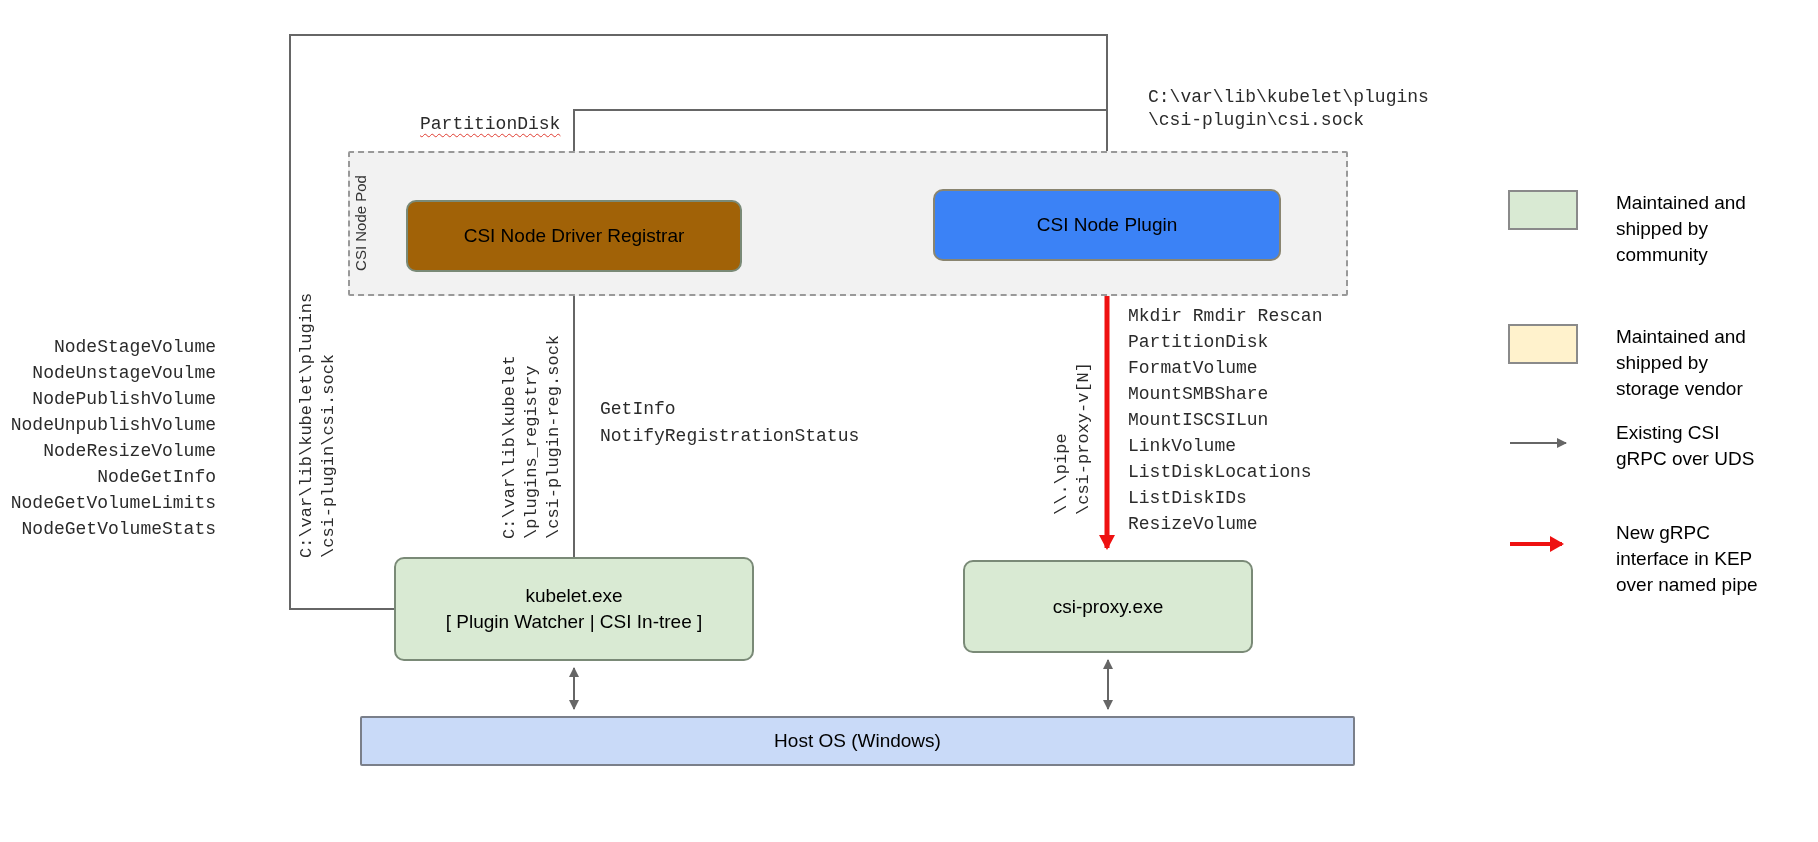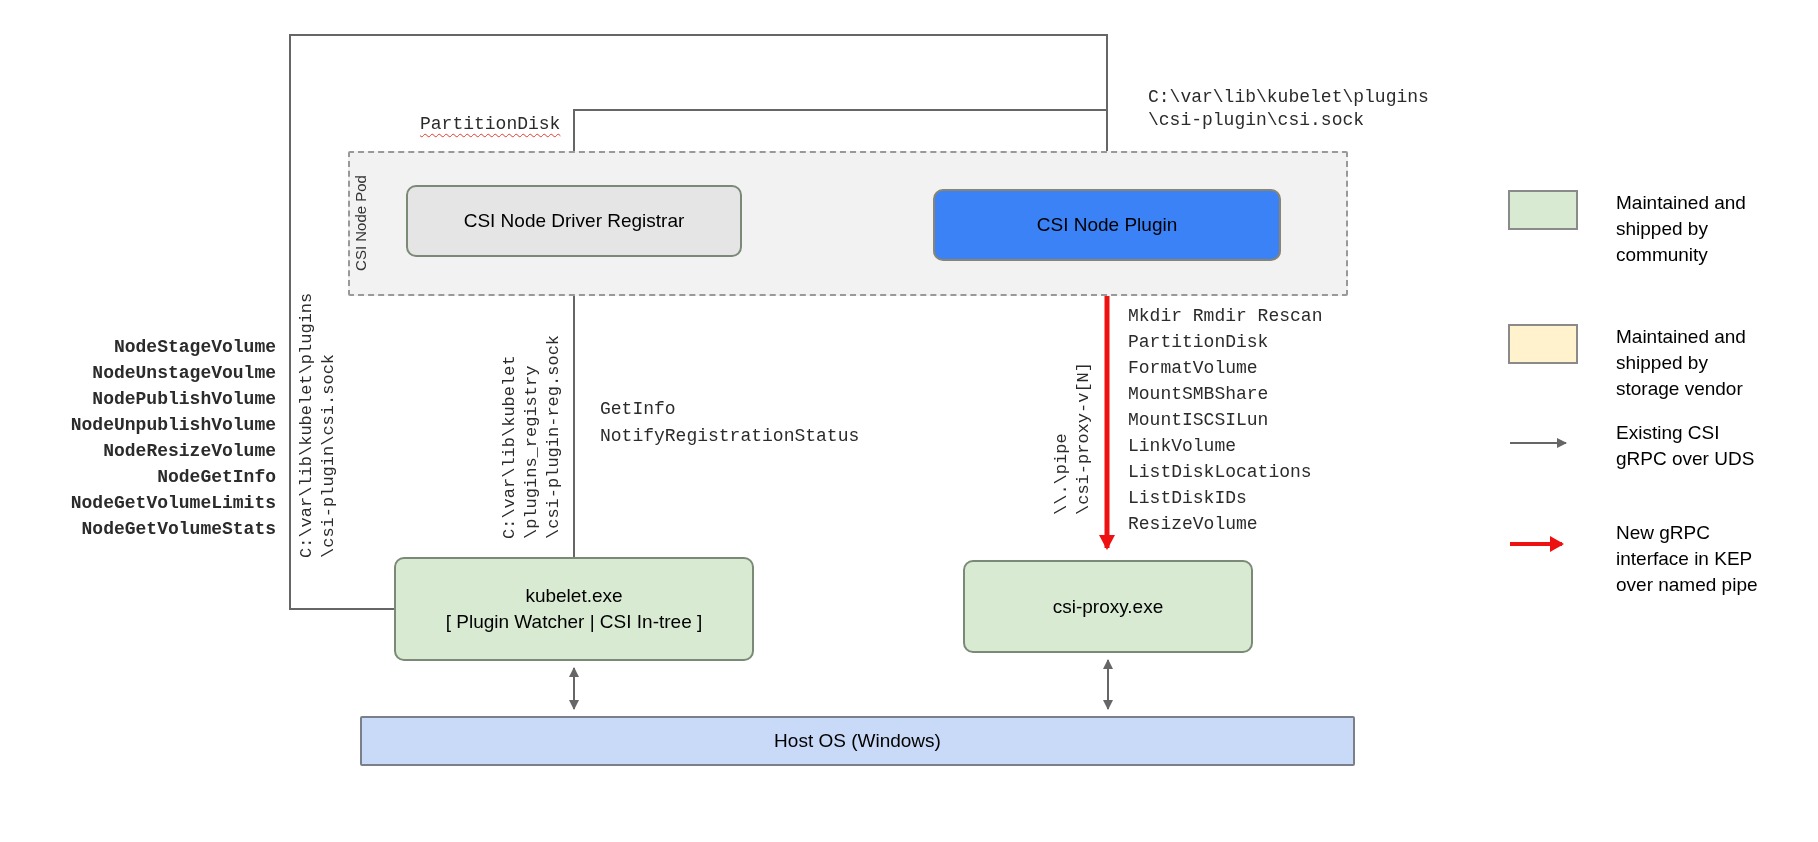--- a/index.html
+++ b/index.html
@@ -11,29 +11,29 @@
   .pod-box {
     position: absolute; left: 348px; top: 151px; width: 1000px; height: 145px;
     background: #f2f2f2; border: 2px dashed #999999; border-radius: 2px;
   }
 
   .node {
     position: absolute; display: flex; align-items: center; justify-content: center;
     text-align: center; font-size: 19px; color: #000; border-radius: 10px;
     white-space: pre-line; line-height: 26px;
   }
-  .node-registrar { left: 406px; top: 185px; width: 336px; height: 72px; background: #e5e5e5; border: 2px solid #7a8a77; }
+  .node-registrar { left: 406px; top: 200px; width: 336px; height: 72px; background: #a16207; border: 2px solid #7a8a77; }
   .node-plugin    { left: 933px; top: 189px; width: 348px; height: 72px; background: #3b82f6; border: 2px solid #8a8570; }
   .node-kubelet   { left: 394px; top: 557px; width: 360px; height: 104px; background: #d9ead3; border: 2px solid #7a8a77; }
   .node-proxy     { left: 963px; top: 560px; width: 290px; height: 93px;  background: #d9ead3; border: 2px solid #7a8a77; }
   .node-host      { left: 360px; top: 716px; width: 995px; height: 50px;  background: #c9daf8; border: 2px solid #7a7f8a; border-radius: 2px; }
 
   .mono { font-family: "Liberation Mono", "DejaVu Sans Mono", monospace; color: #2b2b2b; white-space: pre; }
 
-  .rpc-list   { position: absolute; right: 1542px; top: 334px; font-size: 18px; line-height: 26px; text-align: right; font-weight: bold; }
+  .rpc-list   { position: absolute; right: 1602px; top: 334px; font-size: 18px; line-height: 26px; text-align: right; }
   .cmd-list   { position: absolute; left: 1128px; top: 303px; font-size: 18px; line-height: 26px; }
   .top-path   { position: absolute; left: 1148px; top: 86px;  font-size: 18px; line-height: 23px; }
   .getinfo    { position: absolute; left: 600px;  top: 396px; font-size: 18px; line-height: 27px; }
   .gpi        {
     position: absolute; left: 420px; top: 114px; font-size: 18px;
     text-decoration: underline wavy #e03c31; text-decoration-thickness: 1px; text-underline-offset: 4px;
   }
 
   .rot { position: absolute; font-size: 17px; line-height: 22px; transform: rotate(-90deg); transform-origin: center center; }
   .rot-sock-left { left: 178px; top: 396px; width: 280px; height: 44px; }

